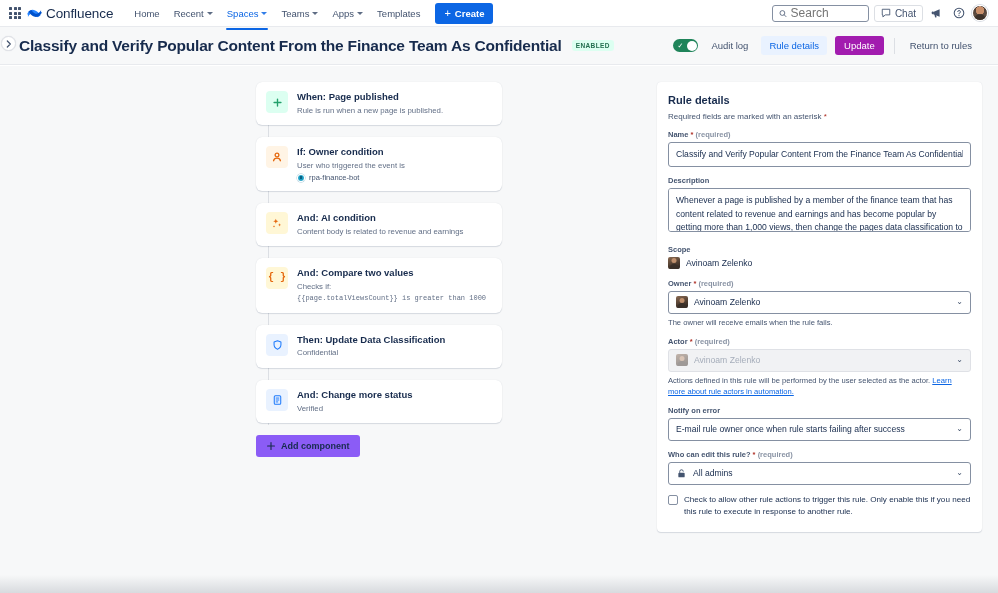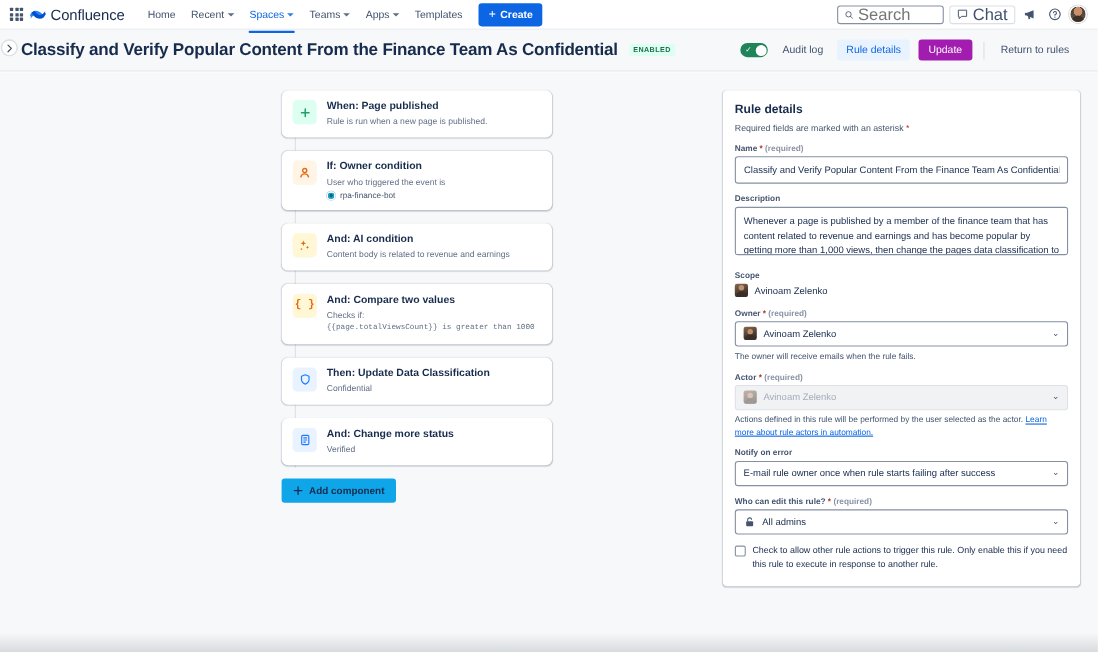--- a/index.html
+++ b/index.html
@@ -55,27 +55,27 @@
   }
   .plus-glyph { font-size: 11px; line-height: 1; font-weight: normal; }
 
   .topnav-right { margin-left: auto; display: flex; align-items: center; gap: 5px; padding-right: 3px;}
   .searchbox {
     width: 97px; height: 17px; border: 1px solid #8590a2; border-radius: 3px;
     display: flex; align-items: center; gap: 4px; padding: 0 6px;
     background: #fff; cursor: text;
   }
   .searchbox input {
-    border: none; outline: none; font-size: 15px; color: #6b778c;
+    border: none; outline: none; font-size: 12px; color: #6b778c;
     width: 100%; background: transparent; font-family: inherit;
   }
   .chat-btn {
     height: 17px; border: 1px solid #dcdfe4; border-radius: 3px; background:#fff;
     display: flex; align-items: center; gap: 4px; padding: 0 6px;
-    font-size: 15px; color: #42526e; cursor: pointer;
+    font-size: 10px; color: #42526e; cursor: pointer;
   }
   .icon-btn {
     width: 17px; height: 17px; border-radius: 50%; display:flex;
     align-items:center; justify-content:center; cursor:pointer; border:none; background:transparent;
   }
   .avatar-head {
     width: 16px; height: 16px; border-radius: 50%; cursor: pointer;
     background: radial-gradient(circle at 50% 32%, #c98f6a 0 34%, transparent 35%), linear-gradient(#4a3b33,#6b5647);
     border: 1px solid #fff; box-shadow: 0 0 0 1px #d8dce3;
     overflow: hidden; position: relative;
@@ -174,21 +174,21 @@
   .chip-row { display: flex; align-items: center; gap: 4px; margin-top: 2px; }
   .bot-dot {
     width: 8px; height: 8px; border-radius: 50%;
     background: radial-gradient(circle at 50% 45%, #0b5f80 0 30%, #1a9ec4 31% 100%);
     border: 1px solid #fff; box-shadow: 0 0 0 .5px #9fc7d8;
   }
   .chip-text { font-size: 7.5px; color: #44546f; }
   .add-component {
     margin-left: 6px;
     display: inline-flex; align-items: center; gap: 5px;
-    background: #0ea5e9; border: none; border-radius: 3px;
+    background: #8b5cf6; border: none; border-radius: 3px;
     padding: 6px 10px; font-size: 9px; font-weight: bold; color: #172b4d;
     cursor: pointer; font-family: inherit;
   }
 
   
   .details-panel {
     margin-left: auto;
     width: 325px; flex: none;
     background: #fff; border-radius: 4px;
     box-shadow: 0 1px 1px rgba(9,30,66,.13), 0 0 1px rgba(9,30,66,.13);

